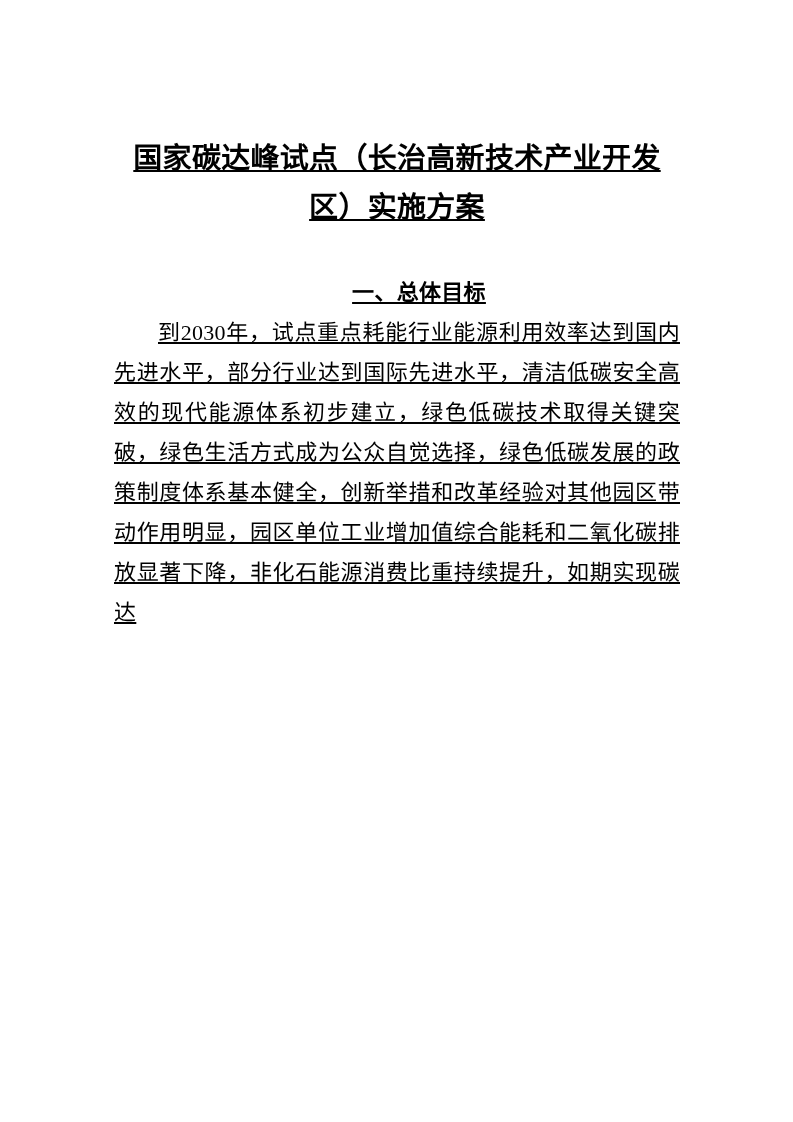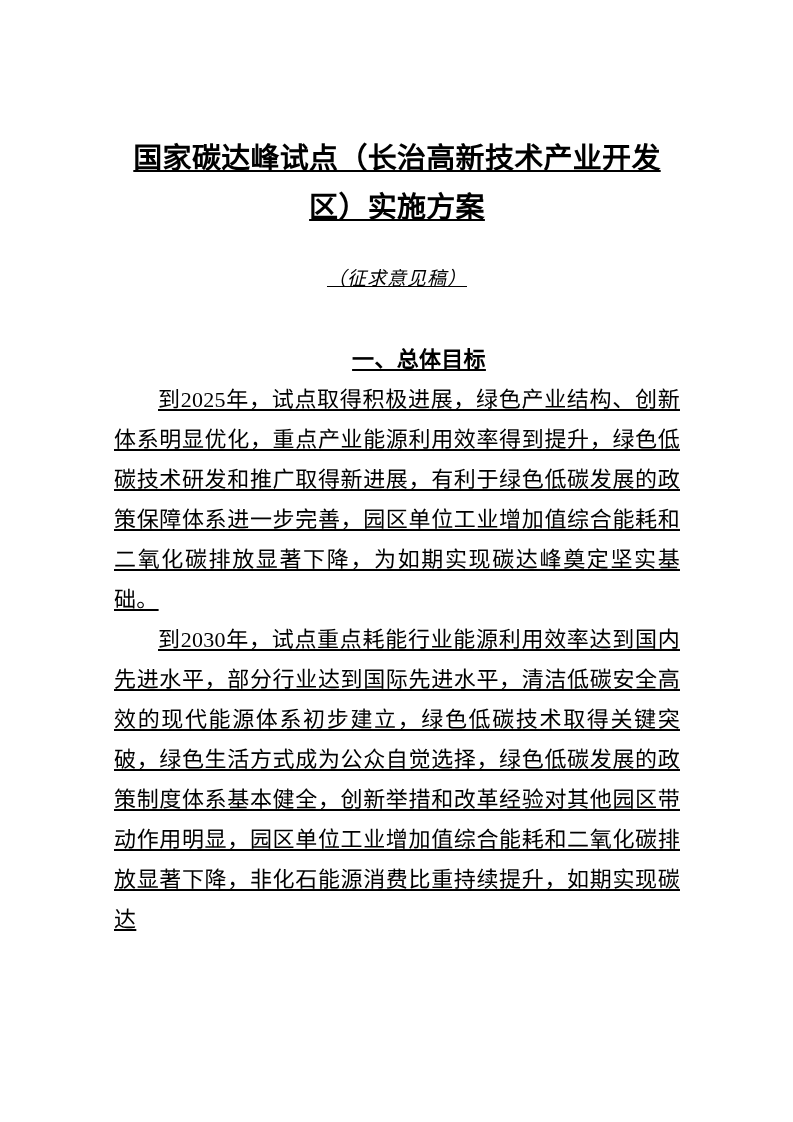--- a/index.html
+++ b/index.html
@@ -58,23 +58,21 @@
     font-weight: bold;
     text-align: center;
   }
 </style>
 </head>
 <body>
 
 <div class="page">
   <h1 class="doc-title">国家碳达峰试点（长治高新技术产业开发区）实施方案</h1>
 
-  <div class="doc-subtitle">（征求意见稿）</div>
 
   <div class="doc-body">
 
     <p class="para heading">一、总体目标</p>
 
-    <p class="para">到2025年，试点取得积极进展，绿色产业结构、创新体系明显优化，重点产业能源利用效率得到提升，绿色低碳技术研发和推广取得新进展，有利于绿色低碳发展的政策保障体系进一步完善，园区单位工业增加值综合能耗和二氧化碳排放显著下降，为如期实现碳达峰奠定坚实基础。</p>
 
     <p class="para">到2030年，试点重点耗能行业能源利用效率达到国内先进水平，部分行业达到国际先进水平，清洁低碳安全高效的现代能源体系初步建立，绿色低碳技术取得关键突破，绿色生活方式成为公众自觉选择，绿色低碳发展的政策制度体系基本健全，创新举措和改革经验对其他园区带动作用明显，园区单位工业增加值综合能耗和二氧化碳排放显著下降，非化石能源消费比重持续提升，如期实现碳达</p>
   </div>
 </div>
 
 </body></html>

